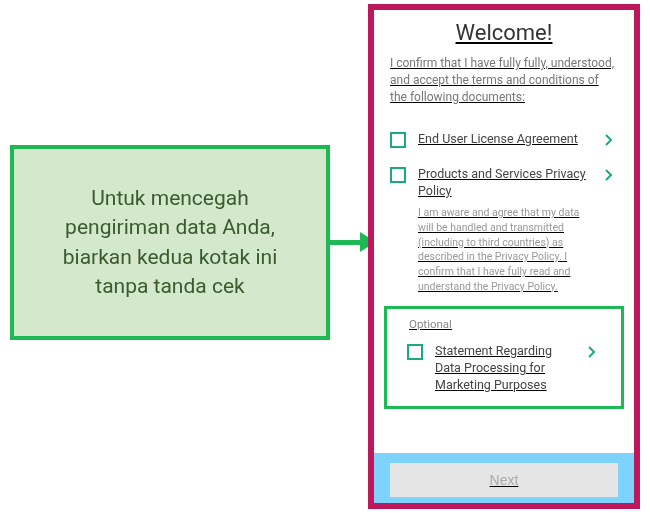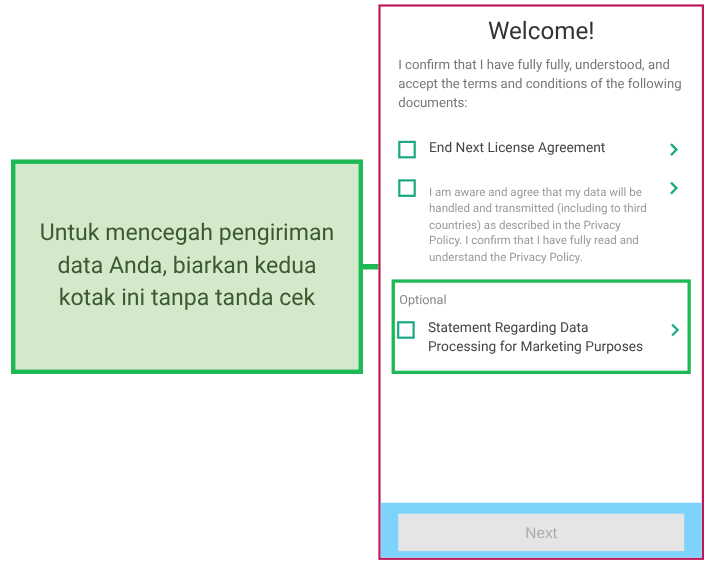--- a/index.html
+++ b/index.html
@@ -15,21 +15,21 @@
       left: 10px;
       top: 145px;
       width: 320px;
       height: 195px;
       background: #d4e8cc;
       border: 4px solid #1db954;
       display: flex;
       align-items: center;
       justify-content: center;
       text-align: center;
-      padding: 12px 18px;
+      padding: 12px 33px;
       font-size: 21px;
       line-height: 1.4;
       color: #3b5a2f;
     }
     .arrow {
       position: absolute;
       left: 330px;
       top: 232px;
       width: 48px;
       height: 20px;
@@ -44,27 +44,28 @@
     .arrow-head {
       width: 0; height: 0;
       border-top: 10px solid transparent;
       border-bottom: 10px solid transparent;
       border-left: 16px solid #1db954;
     }
     .phone {
       position: absolute;
       right: 10px;
       top: 4px;
-      width: 296px;
+      width: 272px;
       height: 505px;
-      border: 2px solid #be185d;
+      border: 6px solid #be185d;
       background: #fff;
       display: flex;
       flex-direction: column;
       overflow: hidden;
+      text-decoration: underline;
     }
     .phone-title {
       font-size: 22px;
       text-align: center;
       padding: 10px 0 10px;
       color: #333;
       font-weight: 400;
     }
     .phone-body {
       padding: 0 16px;
@@ -103,21 +104,21 @@
     }
     .chevron {
       width: 14px;
       flex-shrink: 0;
       margin-top: 2px;
     }
     .chevron svg { display: block; }
     .optional-section {
       border: 3px solid #1db954;
       margin: 2px -6px 0;
-      padding: 8px 2px 2px;
+      padding: 8px 20px 2px;
     }
     .optional-label {
       font-size: 11.5px;
       color: #888;
       margin-bottom: 4px;
       padding-left: 2px;
     }
     .next-area {
       background: #7dd3fc;
       padding: 10px 16px 6px;
@@ -146,31 +147,32 @@
   <div class="arrow-head"></div>
 </div>
 
 <div class="phone">
   <div class="phone-title">Welcome!</div>
   <div class="phone-body">
     <p class="p2">I confirm that I have fully fully, understood, and accept the terms and conditions of the following documents:</p>
 
     <div class="item">
       <div class="checkbox"></div>
-      <div class="item-text">End Next License Agreement</div>
+      <div class="item-text">End User License Agreement</div>
       <div class="chevron">
         <svg width="10" height="14" viewBox="0 0 10 14">
             <path d="M2 2 L7 7 L2 12" stroke="#1aa981" stroke-width="2" fill="none"></path>
           </svg>
       </div>
     </div>
 
     <div class="item">
       <div class="checkbox"></div>
       <div class="item-text">
+        <div>Products and Services Privacy Policy</div>
         <div class="item-desc">I am aware and agree that my data will be handled and transmitted (including to third countries) as described in the Privacy Policy. I confirm that I have fully read and understand the Privacy Policy.</div>
       </div>
       <div class="chevron">
         <svg width="10" height="14" viewBox="0 0 10 14">
             <path d="M2 2 L7 7 L2 12" stroke="#1aa981" stroke-width="2" fill="none"></path>
           </svg>
       </div>
     </div>
 
     <div class="optional-section">

